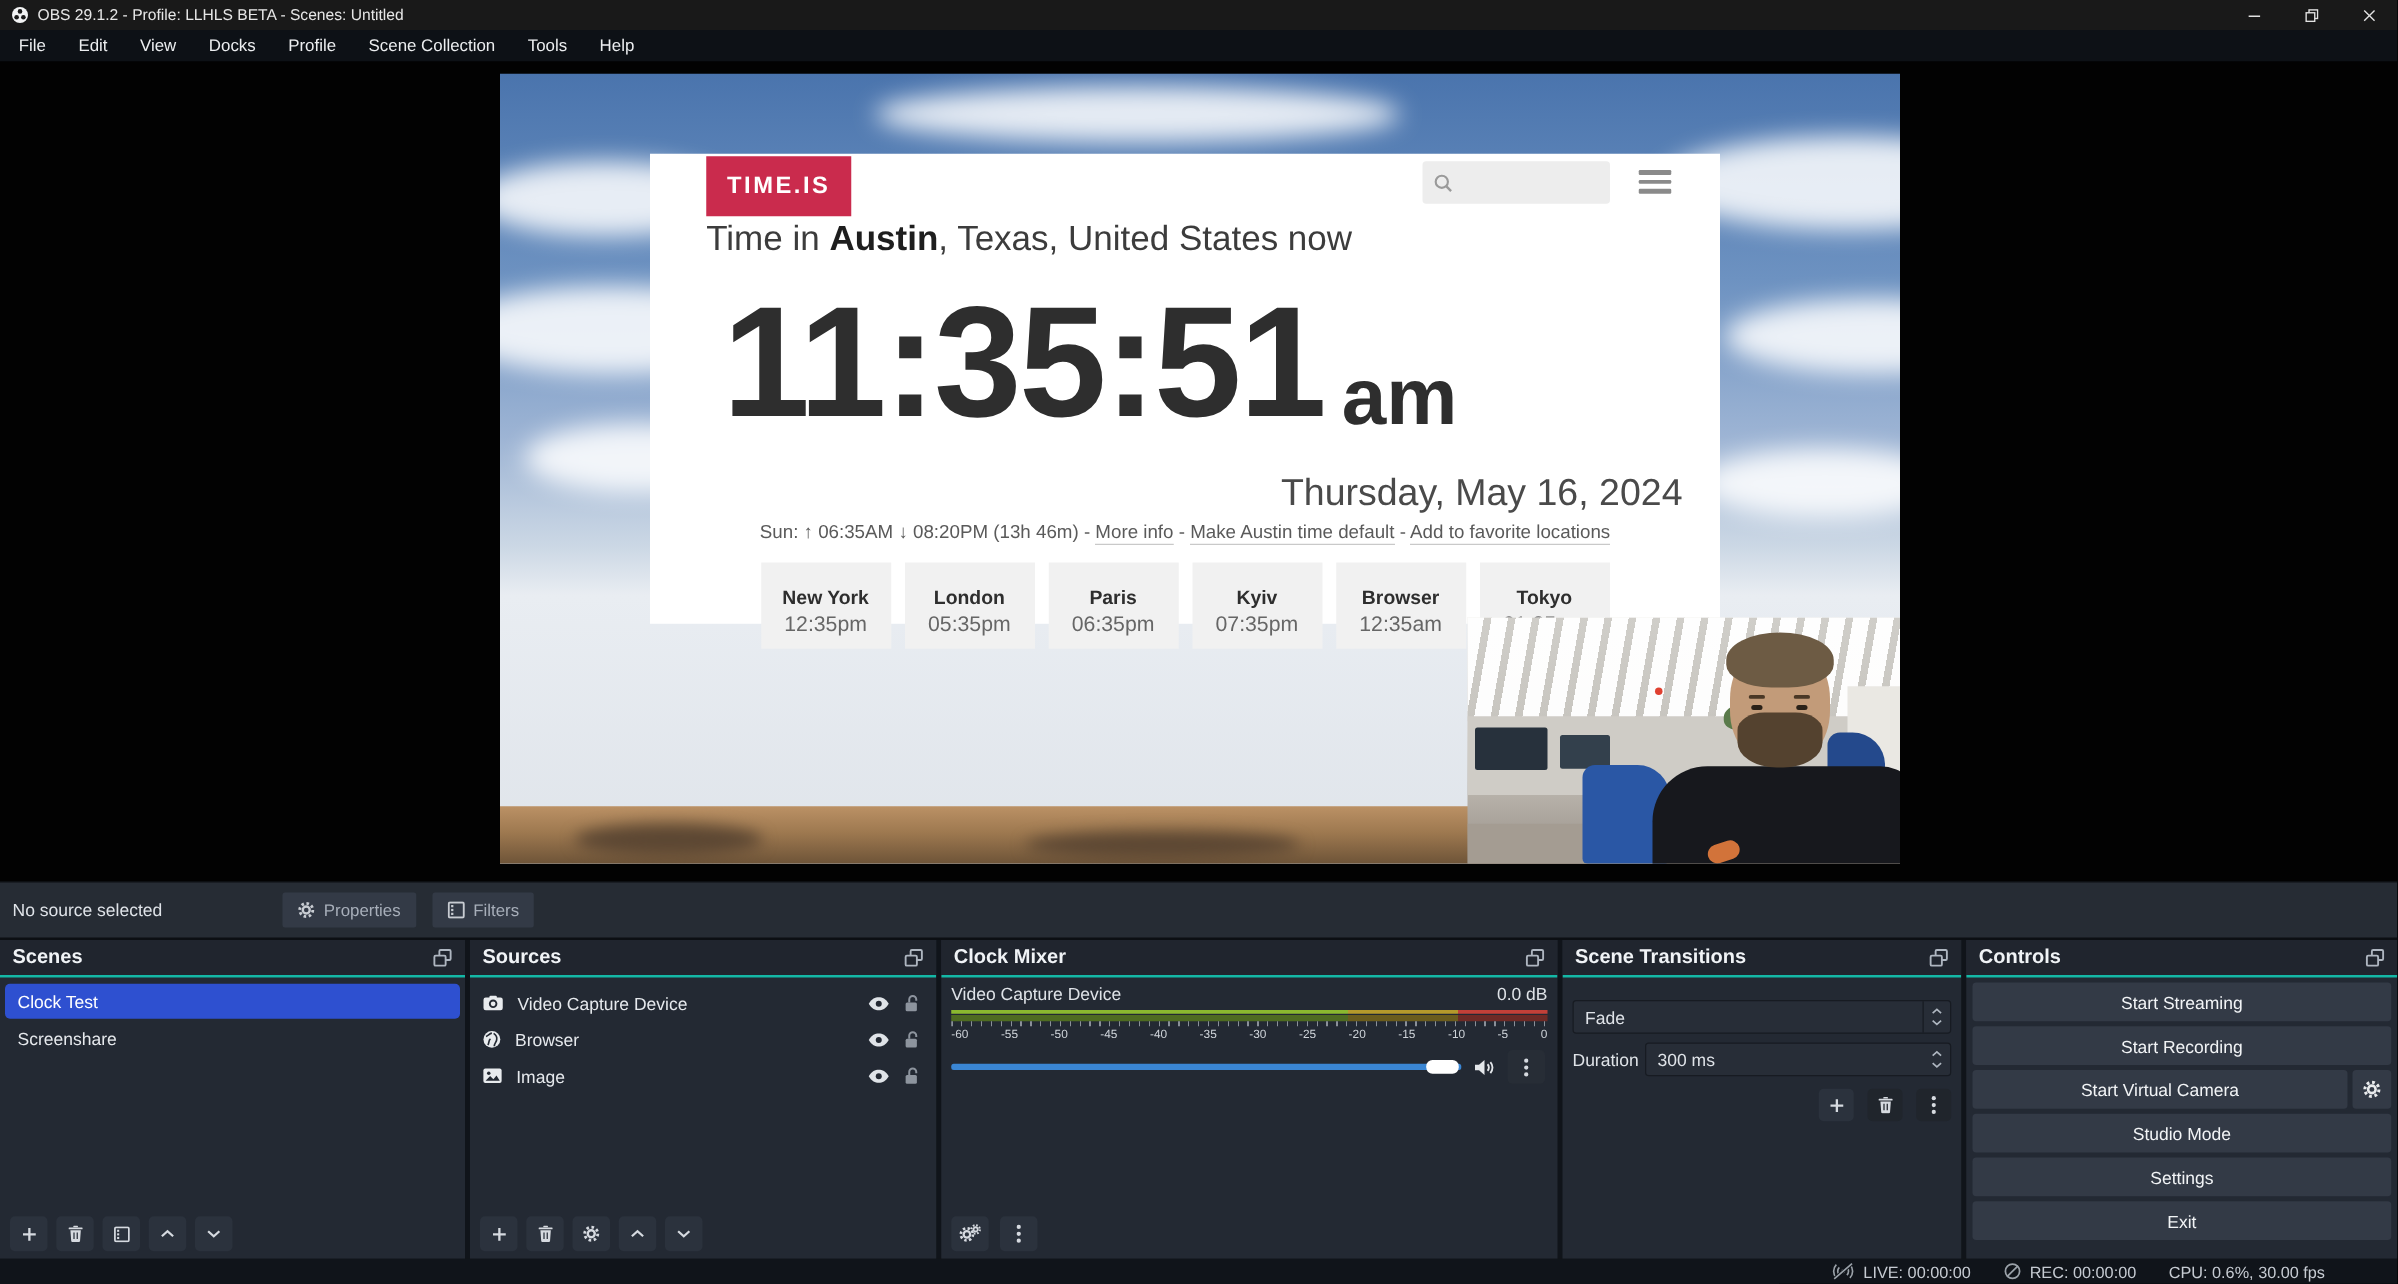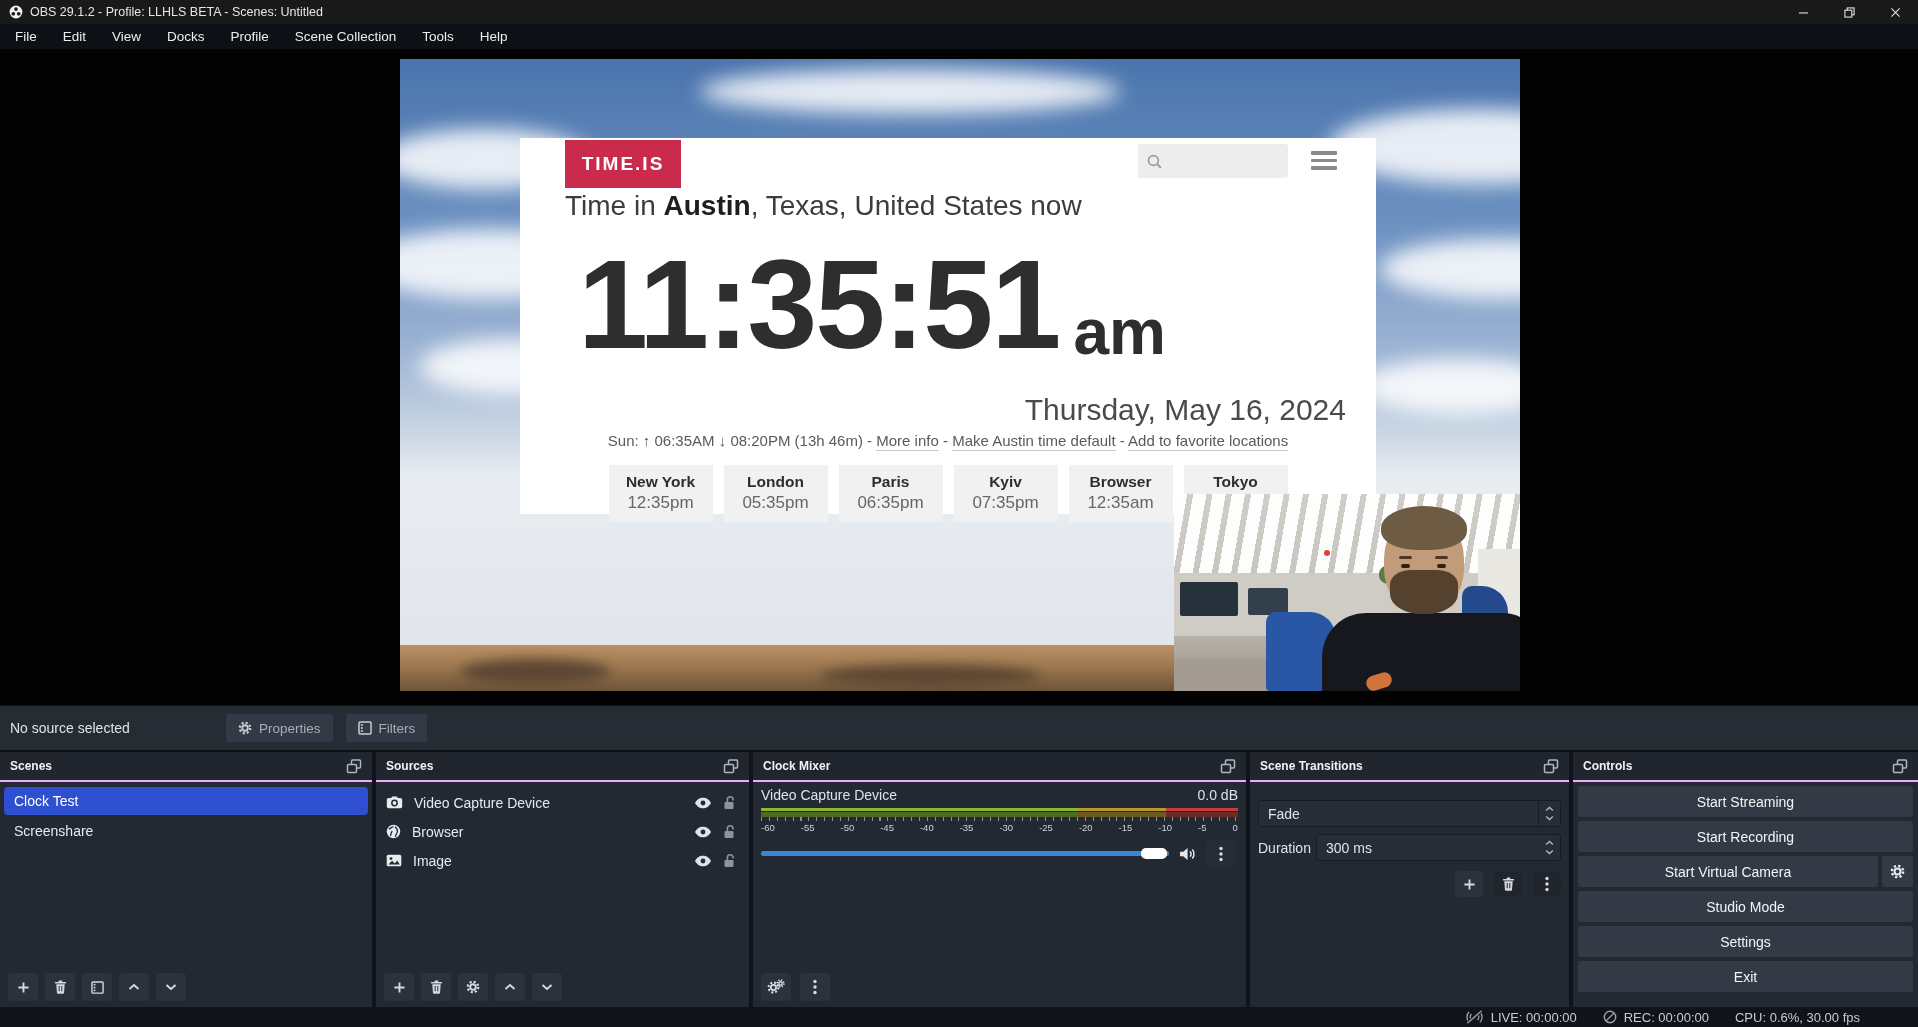--- a/index.html
+++ b/index.html
@@ -24,38 +24,38 @@
   
   .preview{flex:1;background:#020202;position:relative}
   .scene{position:absolute;left:400px;top:10px;width:1120px;height:632px;overflow:hidden;
          background:linear-gradient(180deg,#4a74ad 0%,#6d92c1 26%,#9db4d4 46%,#ccd8e5 60%,#e9edf2 66%,#dfe4ea 100%)}
   .cloud{position:absolute;background:rgba(255,255,255,.85);border-radius:50%;filter:blur(10px)}
   .desert{position:absolute;left:0;bottom:0;width:100%;height:46px;
           background:linear-gradient(180deg,#bb9165 0%,#9e7950 45%,#6e5438 100%)}
   .dune{position:absolute;background:#5c4733;filter:blur(6px);border-radius:50%}
 
   
-  .card{position:absolute;left:120px;top:79px;width:856px;height:376px;background:#ffffff;z-index:1;color:#3c3c3c}
+  .card{position:absolute;left:120px;top:64px;width:856px;height:376px;background:#ffffff;z-index:1;color:#3c3c3c}
   .ti-logo{position:absolute;left:45px;top:2px;width:116px;height:48px;background:#ca2b4d;
            display:flex;align-items:center;justify-content:center;color:#fff;font-weight:bold;
            font-size:19px;letter-spacing:2px}
   .ti-search{position:absolute;left:618px;top:6px;width:150px;height:34px;background:#ededed;border-radius:3px;
              display:flex;align-items:center;padding-left:8px;color:#9a9a9a}
   .ti-burger{position:absolute;left:791px;top:13px;display:flex;flex-direction:column;gap:4px}
   .ti-burger i{display:block;width:26px;height:3.5px;background:#8a8a8a;border-radius:1px}
   .ti-heading{position:absolute;left:45px;top:52px;font-size:28px;color:#3c3c3c;white-space:nowrap}
   .ti-heading b{font-weight:800;color:#1e1e1e}
   .ti-clock{position:absolute;left:58px;top:104px;display:flex;align-items:flex-end;color:#2e2e2e}
   .ti-clock .t{font-size:126px;line-height:1;font-weight:bold;letter-spacing:-2px}
   .ti-clock .ap{font-size:64px;line-height:1;font-weight:bold;margin-left:14px;margin-bottom:4px}
   .ti-date{position:absolute;right:30px;top:255px;font-size:30px;color:#4a4a4a;text-align:right}
   .ti-sun{position:absolute;left:0;top:294px;width:100%;text-align:center;font-size:15px;color:#5a5a5a;white-space:nowrap}
   .ti-sun .lnk{border-bottom:1px solid #c9c9c9;padding-bottom:1px}
   .ti-cities{position:absolute;left:0;top:327px;width:100%;display:flex;justify-content:center;gap:11px}
-  .ti-tile{width:104px;background:#f1f1f1;text-align:center;padding:8px 0 9px}
+  .ti-tile{width:104px;background:#f1f1f1;text-align:center;padding:20px 0 9px}
   .ti-tile .nm{font-size:15.5px;font-weight:bold;color:#2e2e2e}
   .ti-tile .tm{font-size:17px;color:#666;margin-top:2px}
 
   
   .webcam{position:absolute;left:774px;top:435px;width:346px;height:197px;overflow:hidden;z-index:2;
           background:linear-gradient(180deg,#f0efec 0%,#dcd9d4 38%,#b9b4ac 70%,#978f86 100%)}
   .wc-ceiling{position:absolute;left:0;top:0;width:100%;height:42%;
       background:repeating-linear-gradient(100deg,rgba(255,255,255,.95) 0 13px,rgba(190,188,182,.65) 13px 19px)}
   .wc-wall{position:absolute;left:0;top:40%;width:100%;height:32%;background:#cfccc6}
   .wc-window{position:absolute;background:#27313c;border-radius:2px}
@@ -79,21 +79,21 @@
   .tb-btn{background:#333a46;border-radius:2px;height:28px;display:flex;align-items:center;gap:7px;
           padding:0 12px;color:#a7aeb9;font-size:13.5px}
   .tb-btn svg{color:#c8ccd2}
 
   
   .docks{height:255px;flex:0 0 255px;background:#10141a;display:flex;gap:4px}
   .panel{background:#232933;display:flex;flex-direction:column;overflow:hidden}
   .p-scenes{flex:0 0 372px}.p-sources{flex:0 0 373px}.p-audio{flex:0 0 493px}
   .p-trans{flex:0 0 319px}.p-controls{flex:1}
   .panel>header{flex:0 0 30px;display:flex;align-items:center;justify-content:space-between;padding:0 10px;
-                background:#20252e;border-bottom:2px solid #f0abfc;font-weight:bold;font-size:12px;color:#f0f3f6}
+                background:#20252e;border-bottom:2px solid #14b8a6;font-weight:bold;font-size:16px;color:#f0f3f6}
   .panel>header svg{color:#aeb6c0}
   .p-body{flex:1;position:relative;overflow:hidden}
   .panel>footer{flex:0 0 40px;display:flex;align-items:center;gap:7px;padding:0 8px}
   .icon-btn{width:30px;height:28px;border-radius:4px;background:#2b323d;display:flex;align-items:center;
             justify-content:center;color:#d6dae0;flex:0 0 auto}
 
   .scene-item{margin:2px 4px;padding:6px 10px;font-size:14px;color:#e6e9ed;border-radius:4px}
   .scene-item.selected{background:#2e50d0;color:#fff}
   .p-scenes .p-body{padding-top:3px}
 

